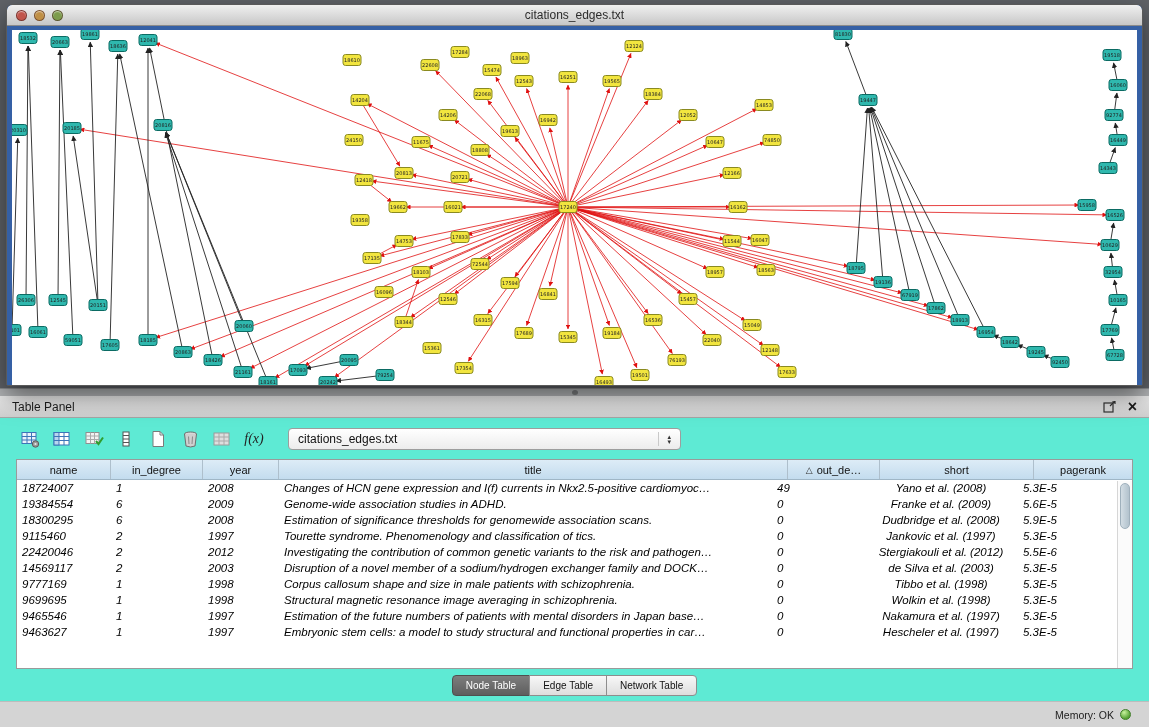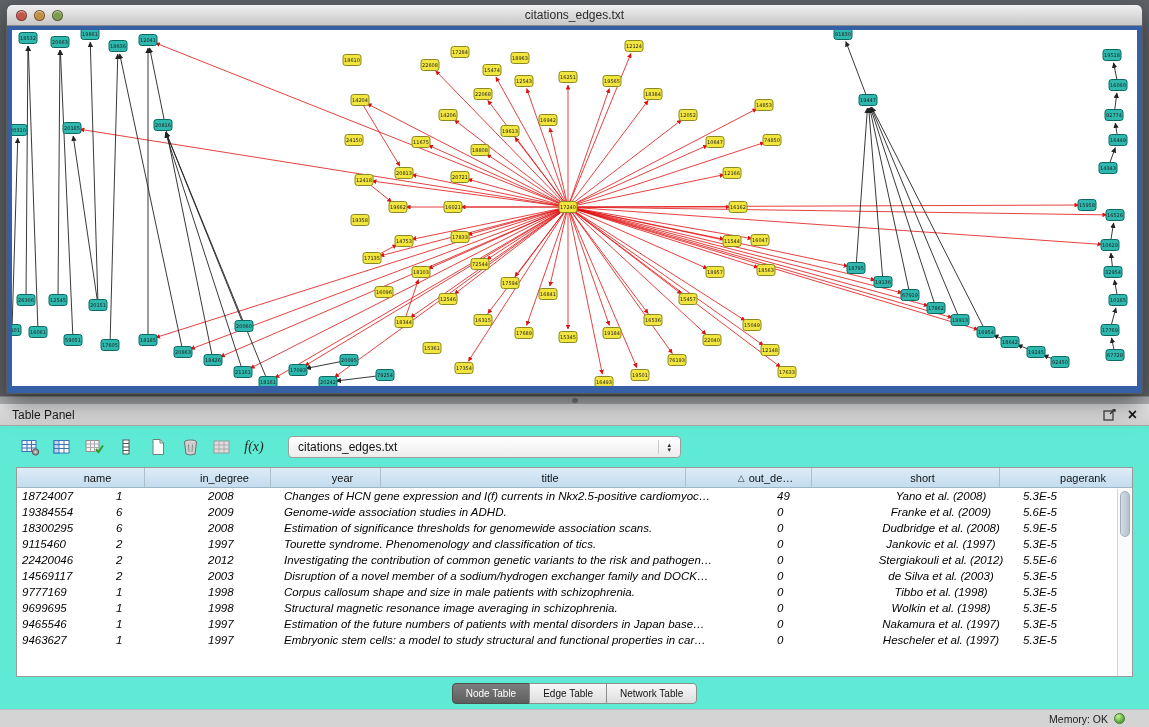--- a/index.html
+++ b/index.html
@@ -47,21 +47,21 @@
     border:1px solid #9d9d9d; border-radius:4px; display:flex; align-items:center; padding:0 9px;
     font-size:12px; color:#111; }
   .dd-arrows { margin-left:auto; display:flex; flex-direction:column; font-size:7px; line-height:5px;
     color:#333; padding-left:8px; border-left:1px solid #c9c9c9; height:14px; justify-content:center; }
 
   .tablebox { flex:1; background:#fff; border:1px solid #9a9a9a; position:relative;
     display:flex; flex-direction:column; overflow:hidden; min-height:0; }
   .thead { display:flex; height:20px; background:linear-gradient(#ddecf7,#c3dcee);
     border-bottom:1px solid #9fb6c6; font-size:11px; flex:none; }
   .hcell { display:flex; align-items:center; justify-content:center; gap:4px;
-    border-right:1px solid #aebfcc; color:#111; overflow:hidden; white-space:nowrap;margin-left:34px; }
+    border-right:1px solid #aebfcc; color:#111; overflow:hidden; white-space:nowrap; }
   .hcell:last-child { border-right:none; }
   .sort { font-size:9px; color:#333; }
   .tbody { flex:1; overflow:hidden; font-size:11.5px; color:#000; padding-right:16px; }
   .trow { display:flex; height:16px; align-items:center;font-style:italic; }
   .tcell { padding:0 5px; white-space:nowrap; overflow:hidden; }
 
   .col-name      { width:94px;  flex:none; }
   .col-in_degree { width:92px;  flex:none; }
   .col-year      { width:76px;  flex:none; }
   .col-title     { flex:1; min-width:0; }
@@ -76,22 +76,22 @@
     border:1px solid #9fb0bc; border-radius:7px; }
 
   .tabsrow { display:flex; justify-content:center; padding:6px 0 3px; flex:none; }
   .tab { height:21px; padding:0 13px; font-size:10px; border:1px solid #8d8d8d;
     background:linear-gradient(#f8f8f8,#dddddd); color:#111; margin-left:-1px;
     font-family:"Liberation Sans", sans-serif; }
   .tab.first { border-radius:4px 0 0 4px; margin-left:0; }
   .tab.last  { border-radius:0 4px 4px 0; }
   .tab.selected { background:linear-gradient(#7d7d7d,#5e5e5e); color:#fff; border-color:#4f4f4f; }
 
-  .statusbar { height:18px; background:#d4d4d4; border-top:1px solid #bcbcbc; display:flex;
-    align-items:center; justify-content:flex-end; padding:0 24px; gap:6px; font-size:10.5px;
+  .statusbar { height:26px; background:#d4d4d4; border-top:1px solid #bcbcbc; display:flex;
+    align-items:center; justify-content:flex-end; padding:0 18px; gap:6px; font-size:10.5px;
     color:#222; flex:none; }
   .memdot { width:11px; height:11px; border-radius:50%;
     background:radial-gradient(circle at 35% 28%, #c8f39e, #57a235 70%); border:1px solid #3e7d26; }
 </style>
 </head>
 <body>
 
 <div class="app">
 
   <div class="desktop">

